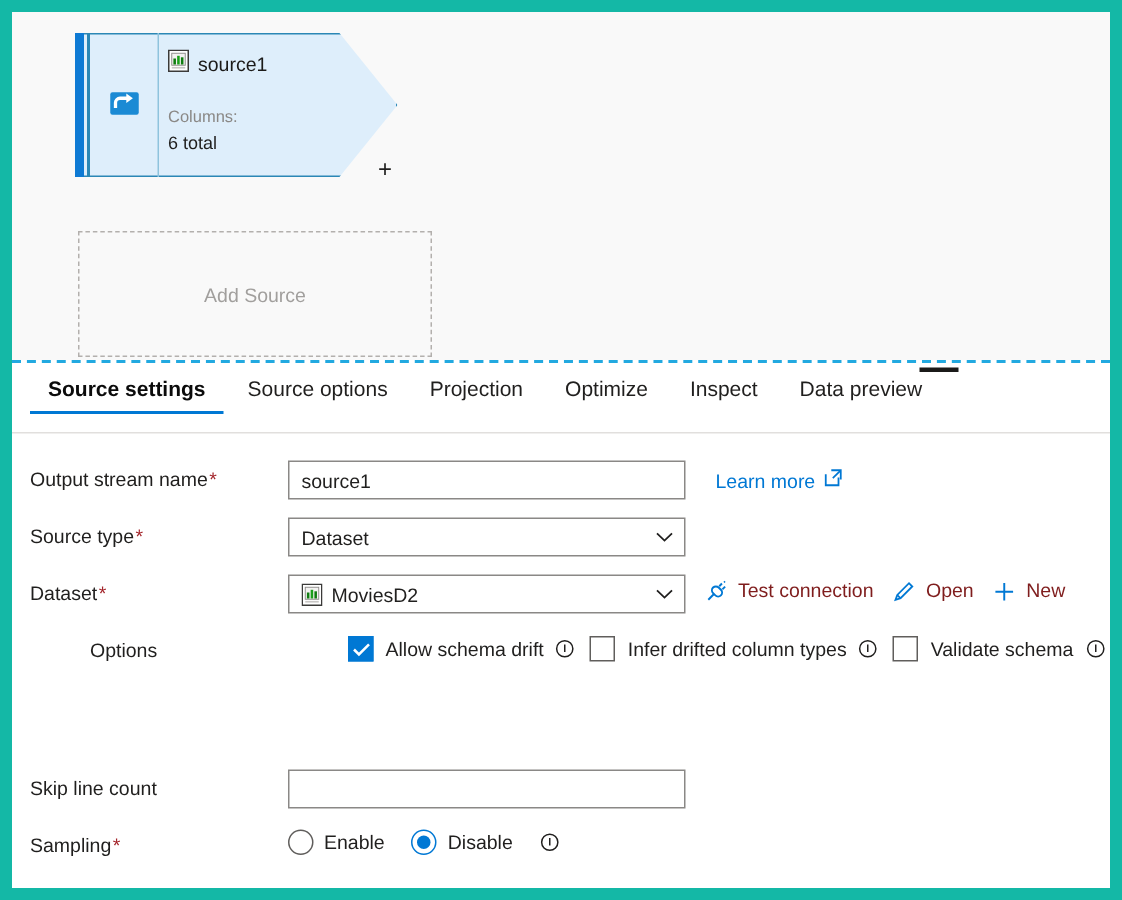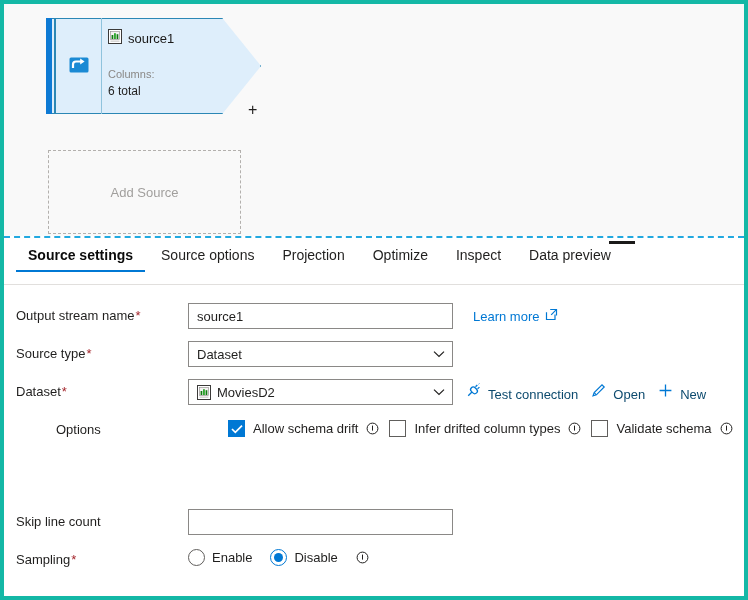--- a/index.html
+++ b/index.html
@@ -11,21 +11,21 @@
   body {
     font-family: "Liberation Sans", sans-serif;
     font-size: 13px;
     color: #201f1e;
     -webkit-font-smoothing: antialiased;
   }
   .screen {
     position: relative;
     width: 748px;
     height: 600px;
-    border: 4px solid #14b8a6;
+    border: 8px solid #14b8a6;
     background: #ffffff;
     overflow: hidden;
   }
 
   
   .canvas {
     position: relative;
     height: 232px;
     background: #f9f9f9;
     overflow: hidden;
@@ -97,21 +97,21 @@
     font-size: 16px;
     color: #201f1e;
     line-height: 1;
   }
 
   
   .add-source {
     position: absolute;
     left: 44px;
     top: 146px;
-    width: 193px;
+    width: 236px;
     height: 84px;
     border: 1px dashed #b3b0ad;
     display: flex;
     align-items: center;
     justify-content: center;
     font-size: 13px;
     color: #a19f9d;
     background: transparent;
   }
 
@@ -225,24 +225,24 @@
   .dropdown .chev {
     position: absolute;
     right: 7px;
     top: 50%;
     transform: translateY(-50%);
     display: flex;
   }
 
   .linkbtn {
     display: inline-flex;
-    align-items: flex-end;
+    align-items: flex-start;
     gap: 6px;
     font-size: 13px;
-    color: #0c4a6e;
+    color: #7f1d1d;
     cursor: pointer;
     white-space: nowrap;
   }
   .link-blue {
     display: inline-flex;
     align-items: center;
     gap: 6px;
     color: #0078d4;
     font-size: 13px;
     cursor: pointer;

